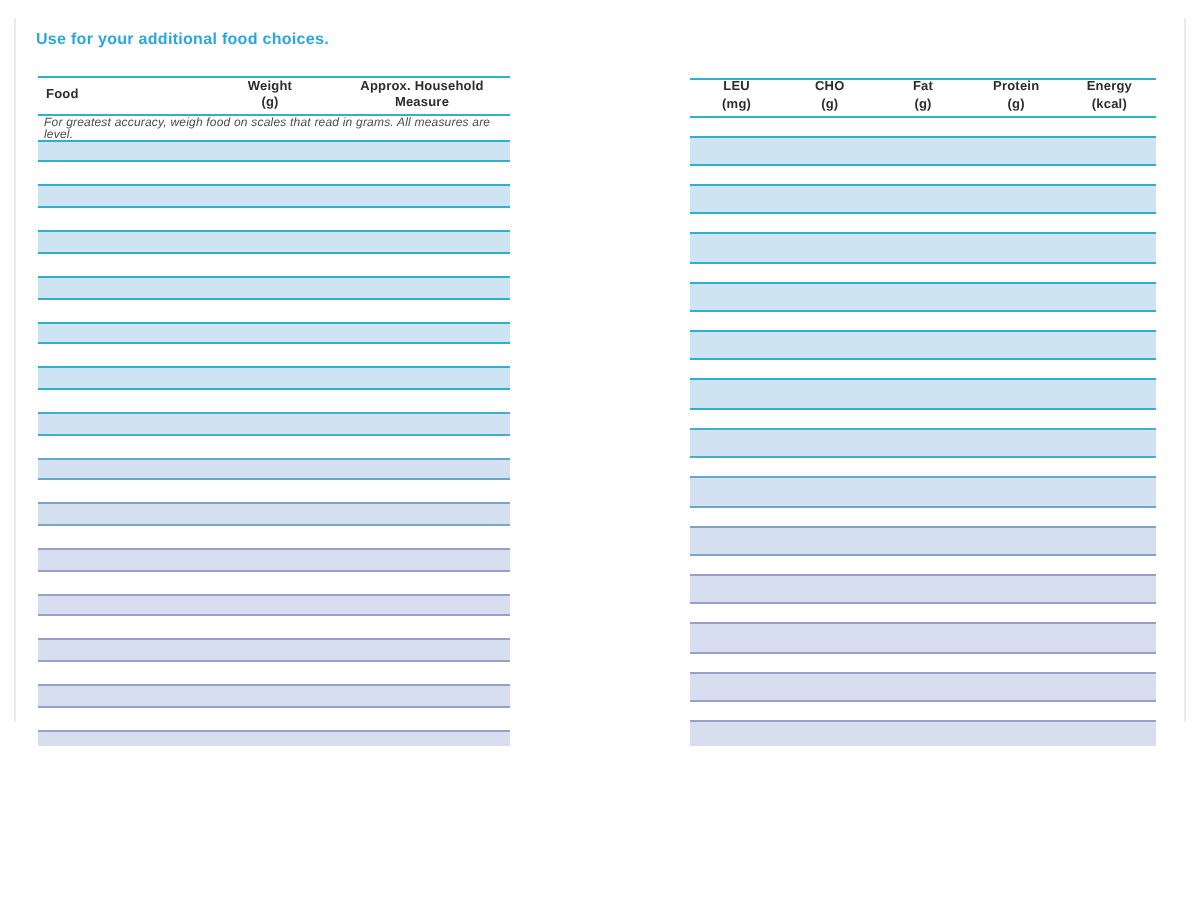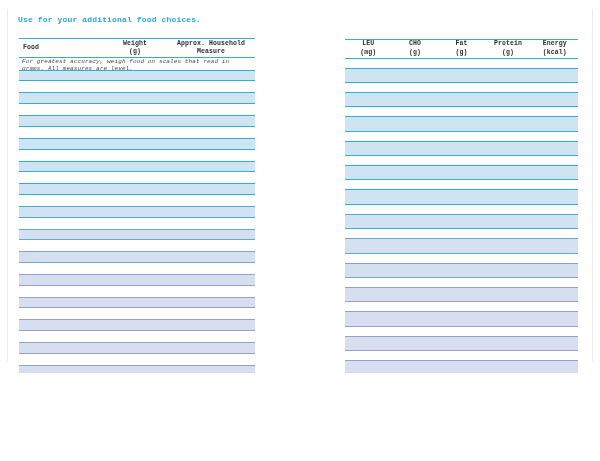--- a/index.html
+++ b/index.html
@@ -1,18 +1,18 @@
 <!DOCTYPE html>
 <html style="--heading-blue: #2aa7de; --rule-teal: #2fb0cb; --header-text: #2d2d2d;"><head>
 <meta charset="utf-8">
 <style>
   html,body { margin:0; padding:0; background:#ffffff; }
   .canvas {
     position:relative; width:600px; height:373px; background:#ffffff;
-    font-family:Liberation Mono, monospace; overflow:hidden;
+    font-family:Liberation Sans, sans-serif; overflow:hidden;
   }
   .page-edge { position:absolute; top:9px; bottom:12px; width:1px; background:#ebebeb; }
   .page-edge.left  { left:7px; }
   .page-edge.right { right:7px; }
 
   .heading {
     position:absolute; left:18px; top:15px; margin:0;
     font-size:8px; font-weight:bold; letter-spacing:0.15px;
     color:var(--heading-blue);
   }

